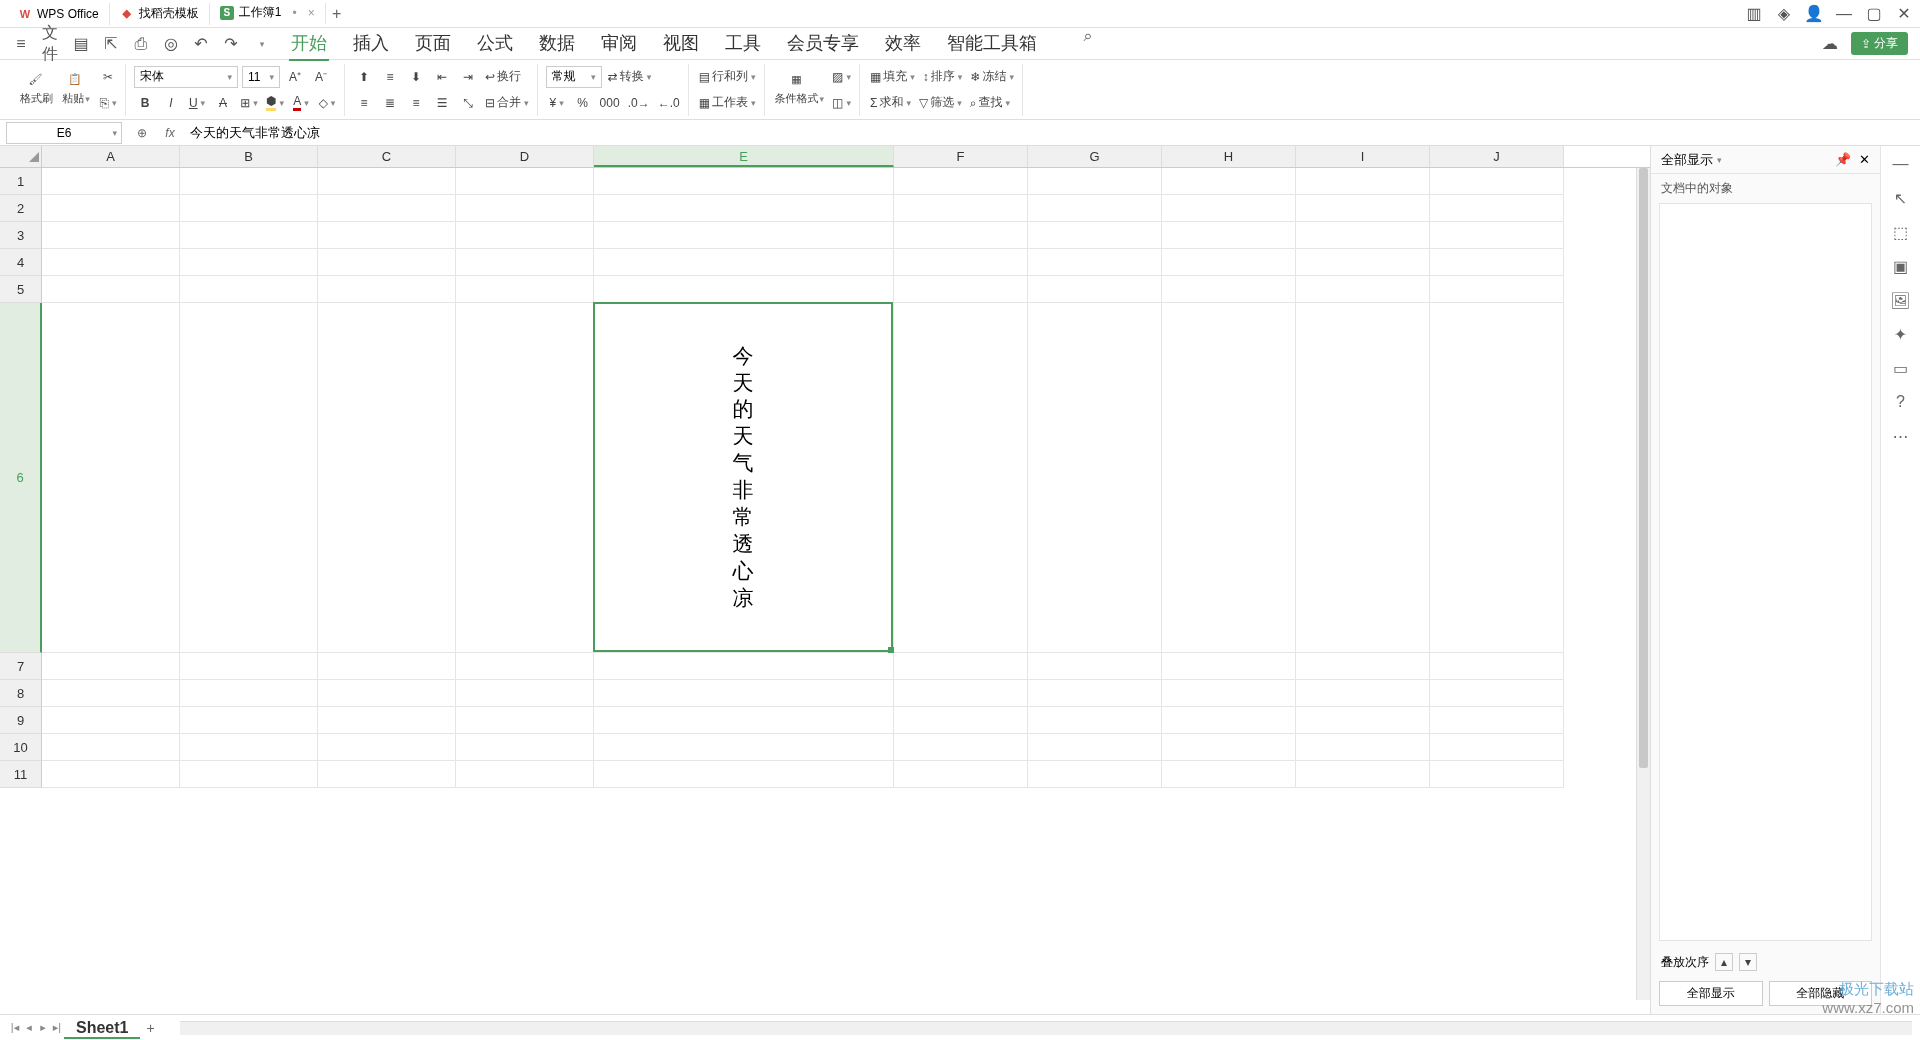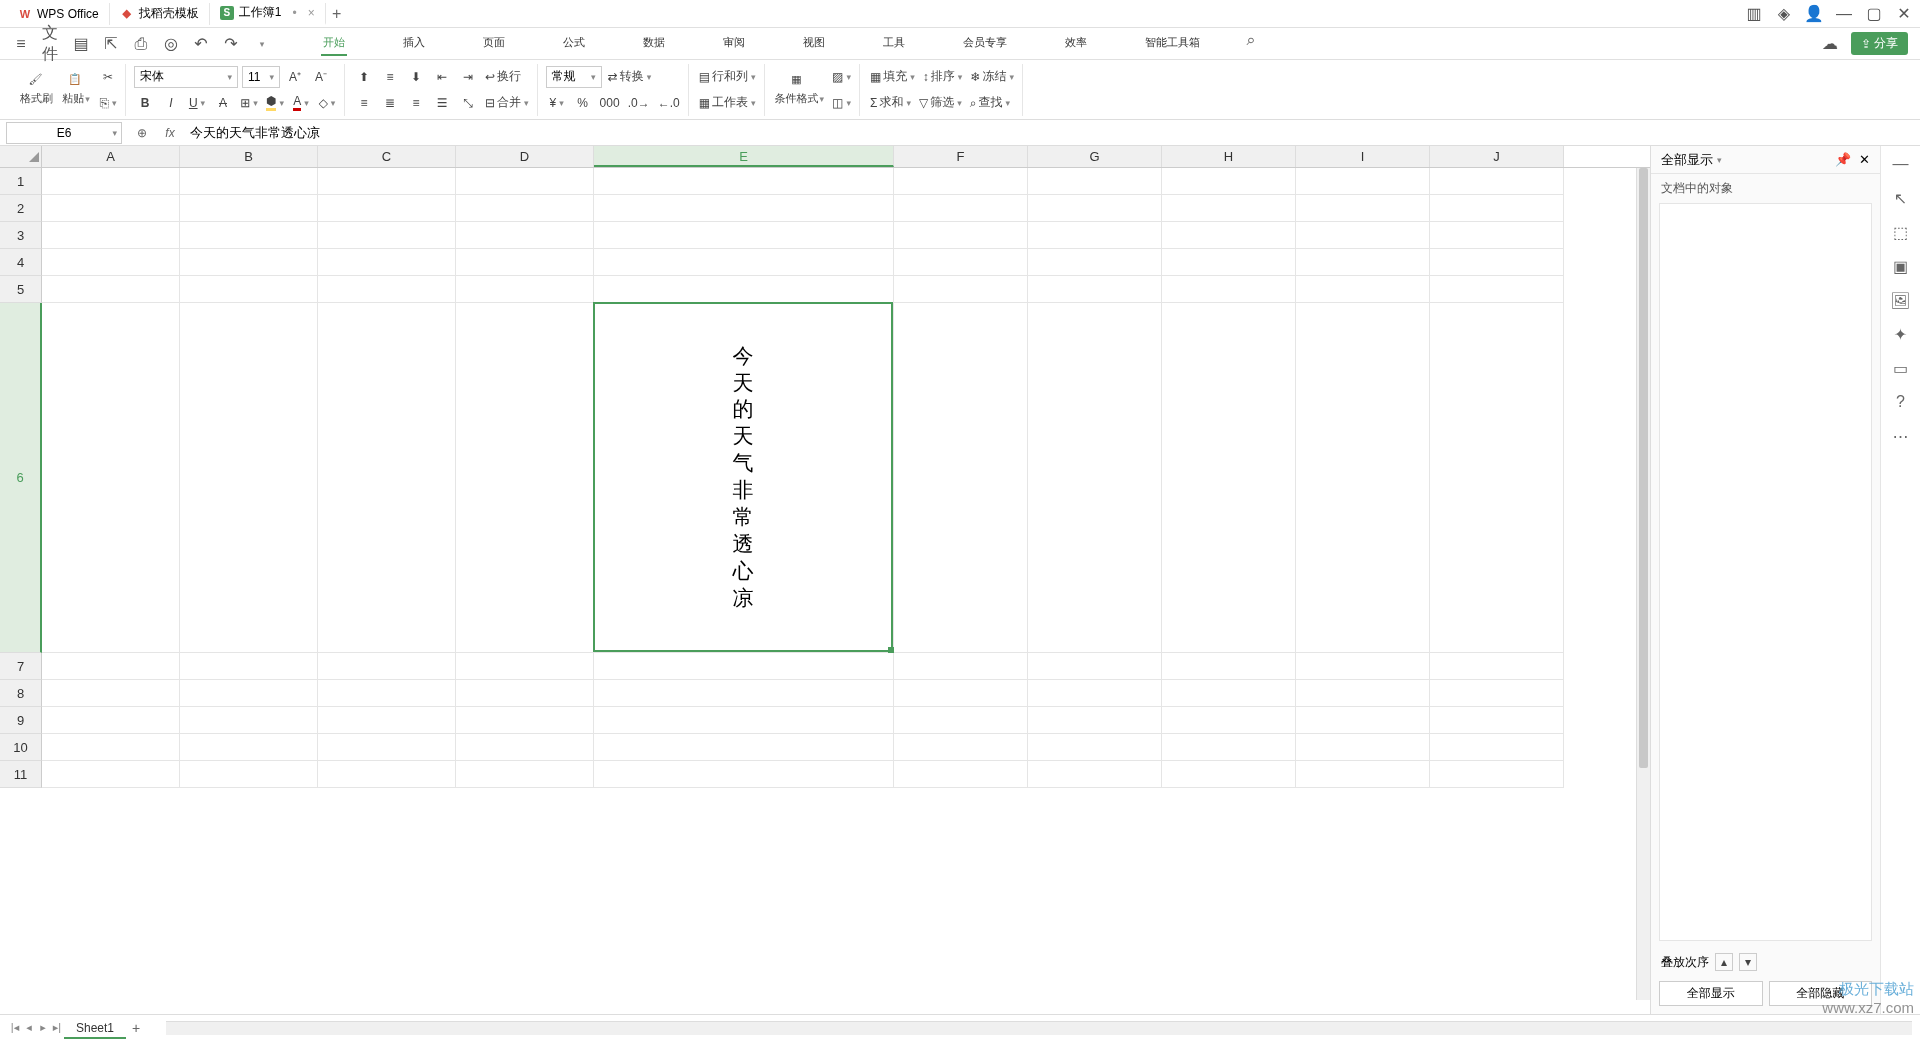--- a/index.html
+++ b/index.html
@@ -13,21 +13,21 @@
 .tab-icon.sheet { background:#4a9d5b; color:#fff; border-radius:2px; font-size:10px; }
 .tab-close { font-size:12px; color:#999; margin-left:6px; }
 .tab-add { width:22px; text-align:center; font-size:16px; color:#666; }
 .win-controls { margin-left:auto; display:flex; gap:14px; align-items:center; }
 .win-btn { width:16px; height:16px; display:flex; align-items:center; justify-content:center; color:#555; cursor:pointer; }
 
 .menubar { height:32px; background:#fff; display:flex; align-items:center; padding:0 12px; border-bottom:1px solid #e0e0e0; }
 .menu-icons { display:flex; gap:12px; align-items:center; margin-right:18px; }
 .menu-ic { width:18px; height:18px; color:#555; cursor:pointer; display:flex; align-items:center; justify-content:center; }
 .menu-tabs { display:flex; gap:22px; }
-.menu-tab { font-size:11px; color:#333; cursor:pointer; padding:4px 2px;margin-left:32px; }
+.menu-tab { font-size:18px; color:#333; cursor:pointer; padding:4px 2px; }
 .menu-tab.active { color:#4a9d5b; border-bottom:2px solid #4a9d5b; }
 .menu-right { margin-left:auto; display:flex; gap:12px; align-items:center; }
 .share-btn { background:#4a9d5b; color:#fff; padding:3px 10px; border-radius:3px; font-size:12px; display:flex; align-items:center; gap:3px; }
 
 .ribbon { height:60px; background:#fff; border-bottom:1px solid #ddd; display:flex; align-items:center; padding:2px 12px; gap:2px; }
 .rgroup { display:flex; flex-direction:column; gap:4px; padding:0 6px; border-right:1px solid #e6e6e6; height:52px; justify-content:center; }
 .rrow { display:flex; gap:4px; align-items:center; }
 .rbtn { display:flex; align-items:center; justify-content:center; min-width:22px; height:22px; cursor:pointer; color:#444; font-size:12px; padding:0 2px; gap:2px; }
 .rbtn.tall { flex-direction:column; height:48px; min-width:34px; font-size:11px; }
 .rbtn svg, .rbtn .ic { width:16px; height:16px; }
@@ -71,21 +71,21 @@
 .panel-head .dd { margin-left:4px; }
 .panel-pin { margin-left:auto; display:flex; gap:8px; }
 .panel-sub { font-size:12px; color:#555; padding:6px 10px; }
 .panel-body { flex:1; background:#fff; margin:0 8px 6px; border:1px solid #e5e5e5; }
 .panel-foot { padding:6px 10px; font-size:12px; display:flex; align-items:center; gap:6px; }
 .panel-btns { display:flex; gap:6px; padding:4px 8px 8px;justify-content:space-between; }
 .pbtn { flex:1; border:1px solid #ccc; background:#fff; font-size:12px; padding:3px 0; text-align:center; cursor:pointer; }
 
 .sheet-tabs { height:26px; background:#fff; border-top:1px solid #ddd; display:flex; align-items:center; padding:0 8px; }
 .nav-arr { width:14px; text-align:center; color:#888; font-size:11px; cursor:pointer; }
-.sheet-tab { padding:0 12px; font-size:12px; height:22px; line-height:22px; border-bottom:2px solid #4a9d5b; color:#333; font-weight:400; }
+.sheet-tab { padding:0 12px; font-size:16px; height:22px; line-height:22px; border-bottom:2px solid #4a9d5b; color:#333; font-weight:700; }
 .add-sheet { width:20px; text-align:center; color:#666; font-size:14px; cursor:pointer; }
 .watermark { position:absolute; right:6px; bottom:24px; font-size:15px; color:#5aa7d6; opacity:.9; display:flex; flex-direction:column; align-items:flex-end; }
 
 
 .cw-sm { width:138px; } .cw-e { width:300px; } .cw-r { width:134px; }
 </style>
 </head>
 <body>
 
 <div class="titlebar">

